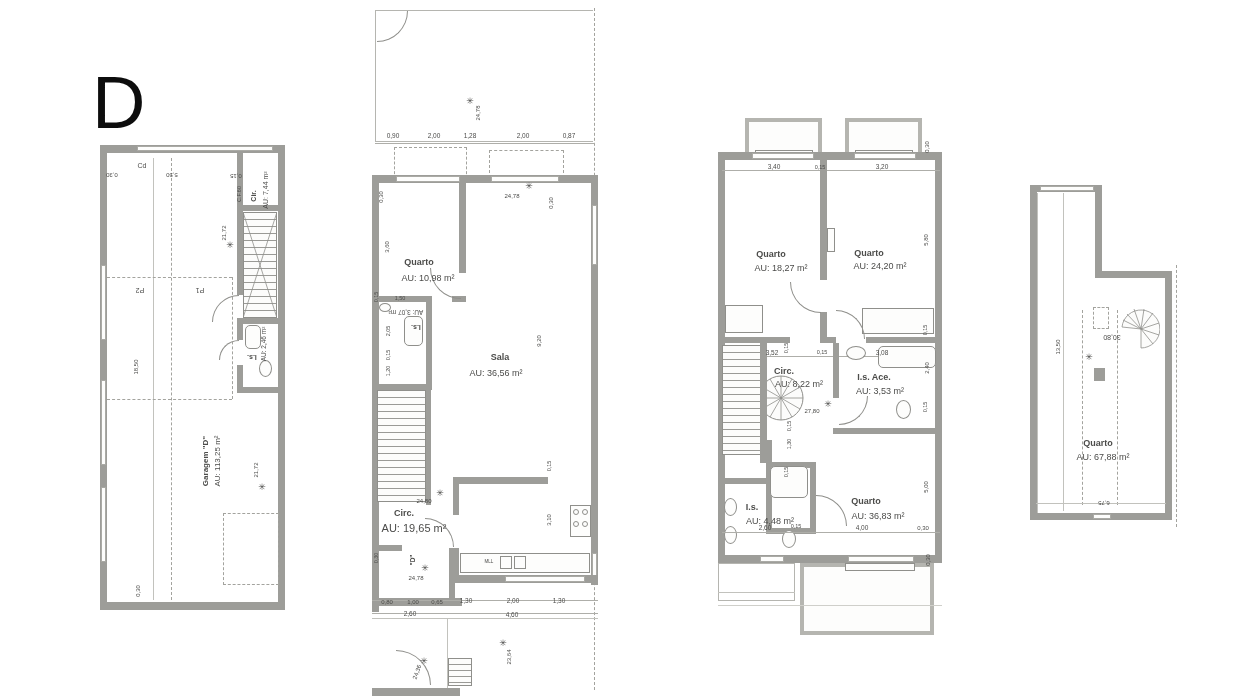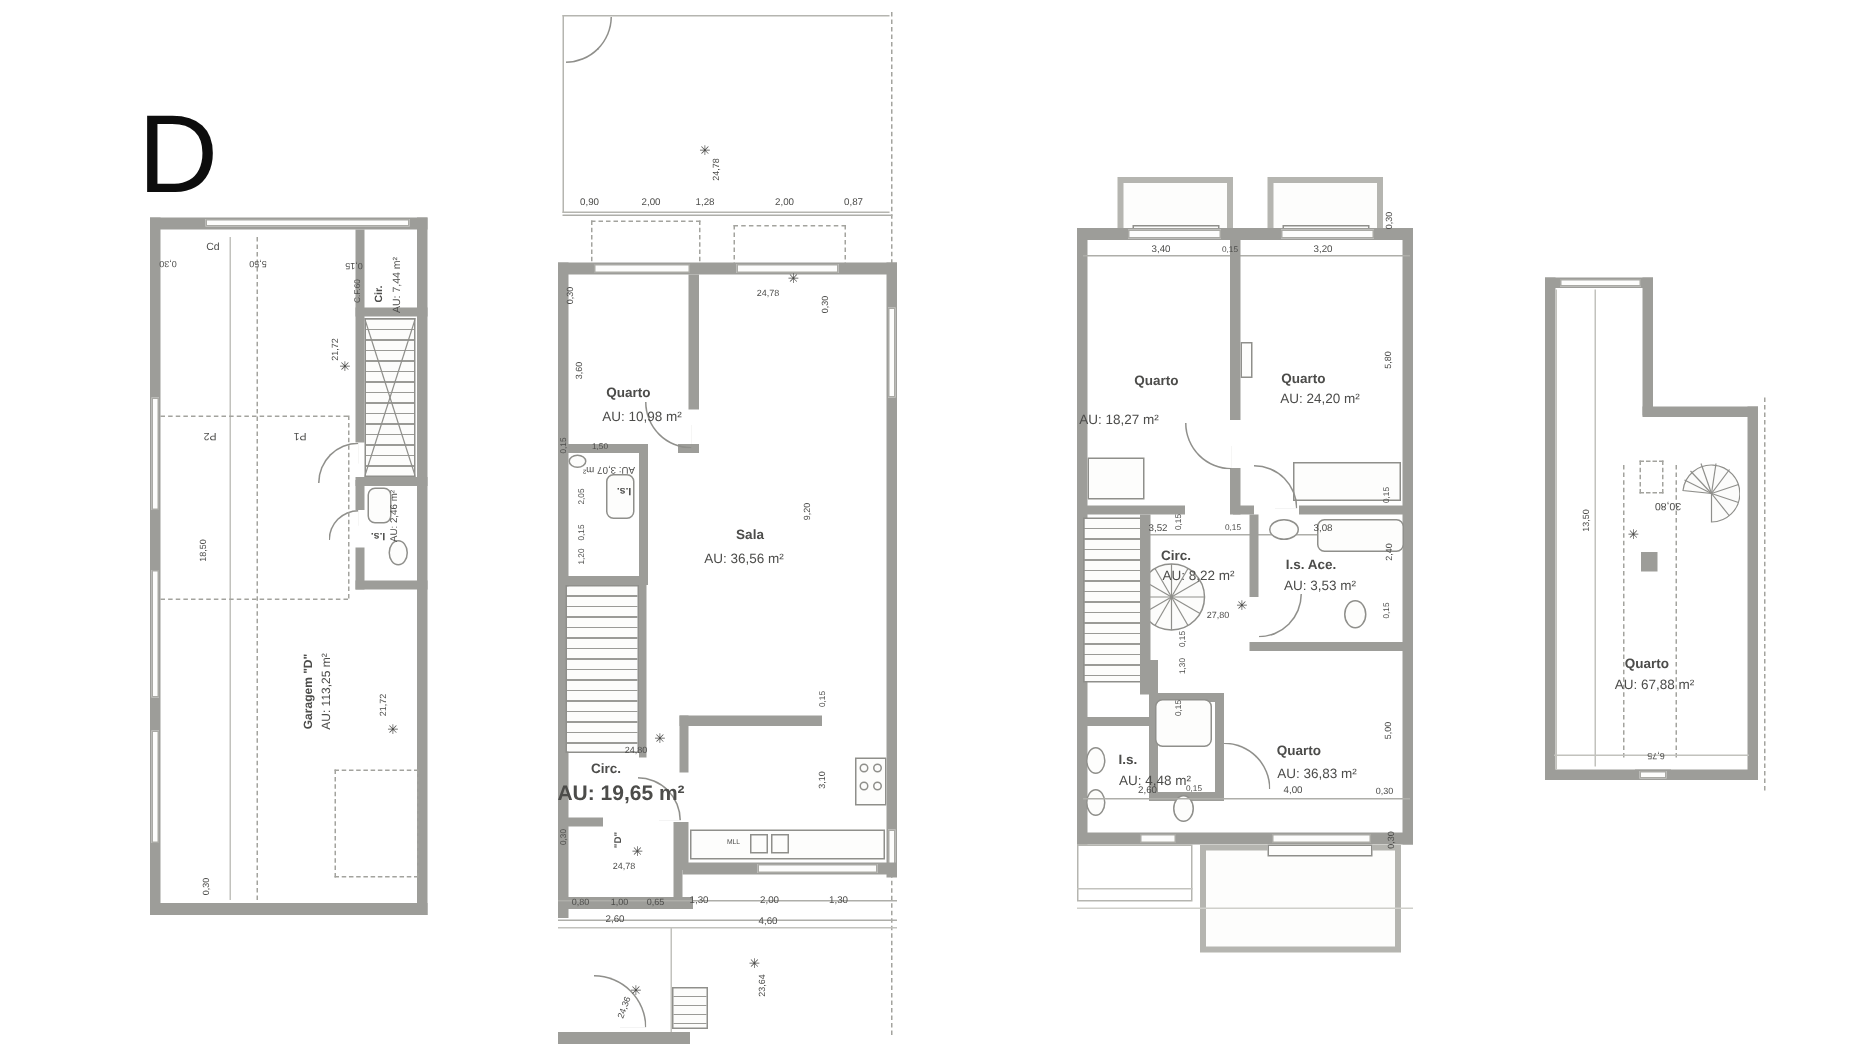--- a/index.html
+++ b/index.html
@@ -258,21 +258,21 @@
       <span class="lbl" style="left: 416px; top: 327px; font-size: 7px; font-weight: 700; transform: translate(-50%, -50%) rotate(180deg);">I.s.</span>
       <span class="lbl" style="left: 389px; top: 331px; font-size: 5.5px; transform: translate(-50%, -50%) rotate(-90deg);">2,05</span>
       <span class="lbl" style="left: 389px; top: 355px; font-size: 5.5px; transform: translate(-50%, -50%) rotate(-90deg);">0,15</span>
       <span class="lbl" style="left: 389px; top: 371px; font-size: 5.5px; transform: translate(-50%, -50%) rotate(-90deg);">1,20</span>
       <span class="lbl" style="left: 500px; top: 357px; font-size: 9px; font-weight: 700; transform: translate(-50%, -50%) rotate(0deg);">Sala</span>
       <span class="lbl" style="left: 496px; top: 373px; font-size: 9px; transform: translate(-50%, -50%) rotate(0deg);">AU: 36,56 m²</span>
       <span class="lbl" style="left: 539px; top: 341px; font-size: 6px; transform: translate(-50%, -50%) rotate(-90deg);">9,20</span>
       <span class="lbl" style="left: 424px; top: 501px; font-size: 6px; transform: translate(-50%, -50%) rotate(0deg);">24,80</span>
       <span class="lbl" style="left: 440px; top: 493px; font-size: 9px; transform: translate(-50%, -50%) rotate(0deg);">✳</span>
       <span class="lbl" style="left: 404px; top: 513px; font-size: 9px; font-weight: 700; transform: translate(-50%, -50%) rotate(0deg);">Circ.</span>
-      <span class="lbl" style="left: 414px; top: 528px; font-size: 14px; transform: translate(-50%, -50%) rotate(0deg); font-weight: bold;">AU: 19,65 m²</span>
+      <span class="lbl" style="left: 414px; top: 528px; font-size: 11px; transform: translate(-50%, -50%) rotate(0deg);">AU: 19,65 m²</span>
       <span class="lbl" style="left: 377px; top: 558px; font-size: 5.5px; transform: translate(-50%, -50%) rotate(-90deg);">0,30</span>
       <span class="lbl" style="left: 413px; top: 560px; font-size: 6.5px; font-weight: 700; transform: translate(-50%, -50%) rotate(-90deg);">"D"</span>
       <span class="lbl" style="left: 425px; top: 568px; font-size: 9px; transform: translate(-50%, -50%) rotate(0deg);">✳</span>
       <span class="lbl" style="left: 416px; top: 578px; font-size: 6px; transform: translate(-50%, -50%) rotate(0deg);">24,78</span>
       <span class="lbl" style="left: 489px; top: 562px; font-size: 4.5px; transform: translate(-50%, -50%) rotate(0deg);">MLL</span>
       <span class="lbl" style="left: 550px; top: 466px; font-size: 5.5px; transform: translate(-50%, -50%) rotate(-90deg);">0,15</span>
       <span class="lbl" style="left: 549px; top: 520px; font-size: 6px; transform: translate(-50%, -50%) rotate(-90deg);">3,10</span>
       <span class="lbl" style="left: 387px; top: 602px; font-size: 6px; transform: translate(-50%, -50%) rotate(0deg);">0,80</span>
       <span class="lbl" style="left: 413px; top: 602px; font-size: 6px; transform: translate(-50%, -50%) rotate(0deg);">1,00</span>
       <span class="lbl" style="left: 437px; top: 602px; font-size: 6px; transform: translate(-50%, -50%) rotate(0deg);">0,65</span>
@@ -284,21 +284,21 @@
       <span class="lbl" style="left: 424px; top: 661px; font-size: 9px; transform: translate(-50%, -50%) rotate(0deg);">✳</span>
       <span class="lbl" style="left: 417px; top: 672px; font-size: 6px; transform: translate(-50%, -50%) rotate(-70deg);">24,36</span>
       <span class="lbl" style="left: 503px; top: 643px; font-size: 9px; transform: translate(-50%, -50%) rotate(0deg);">✳</span>
       <span class="lbl" style="left: 509px; top: 657px; font-size: 6px; transform: translate(-50%, -50%) rotate(-90deg);">23,64</span>
       <span class="lbl" style="left: 774px; top: 167px; font-size: 6.5px; transform: translate(-50%, -50%) rotate(0deg);">3,40</span>
       <span class="lbl" style="left: 820px; top: 168px; font-size: 5.5px; transform: translate(-50%, -50%) rotate(0deg);">0,15</span>
       <span class="lbl" style="left: 882px; top: 167px; font-size: 6.5px; transform: translate(-50%, -50%) rotate(0deg);">3,20</span>
       <span class="lbl" style="left: 927px; top: 147px; font-size: 6px; transform: translate(-50%, -50%) rotate(-90deg);">0,30</span>
       <span class="lbl" style="left: 926px; top: 240px; font-size: 6px; transform: translate(-50%, -50%) rotate(-90deg);">5,80</span>
       <span class="lbl" style="left: 771px; top: 254px; font-size: 9px; font-weight: 700; transform: translate(-50%, -50%) rotate(0deg);">Quarto</span>
-      <span class="lbl" style="left: 746px; top: 268px; font-size: 9px; transform: translate(-50%, -50%) rotate(0deg); margin-top: 12px;">AU: 18,27 m²</span>
+      <span class="lbl" style="left: 781px; top: 268px; font-size: 9px; transform: translate(-50%, -50%) rotate(0deg);">AU: 18,27 m²</span>
       <span class="lbl" style="left: 869px; top: 253px; font-size: 9px; font-weight: 700; transform: translate(-50%, -50%) rotate(0deg);">Quarto</span>
       <span class="lbl" style="left: 880px; top: 266px; font-size: 9px; transform: translate(-50%, -50%) rotate(0deg);">AU: 24,20 m²</span>
       <span class="lbl" style="left: 926px; top: 330px; font-size: 5.5px; transform: translate(-50%, -50%) rotate(-90deg);">0,15</span>
       <span class="lbl" style="left: 772px; top: 353px; font-size: 6.5px; transform: translate(-50%, -50%) rotate(0deg);">3,52</span>
       <span class="lbl" style="left: 787px; top: 348px; font-size: 5.5px; transform: translate(-50%, -50%) rotate(-90deg);">0,15</span>
       <span class="lbl" style="left: 822px; top: 353px; font-size: 5.5px; transform: translate(-50%, -50%) rotate(0deg);">0,15</span>
       <span class="lbl" style="left: 882px; top: 353px; font-size: 6.5px; transform: translate(-50%, -50%) rotate(0deg);">3,08</span>
       <span class="lbl" style="left: 927px; top: 368px; font-size: 6px; transform: translate(-50%, -50%) rotate(-90deg);">2,40</span>
       <span class="lbl" style="left: 784px; top: 371px; font-size: 9px; font-weight: 700; transform: translate(-50%, -50%) rotate(0deg);">Circ.</span>
       <span class="lbl" style="left: 799px; top: 384px; font-size: 9px; transform: translate(-50%, -50%) rotate(0deg);">AU: 8,22 m²</span>

